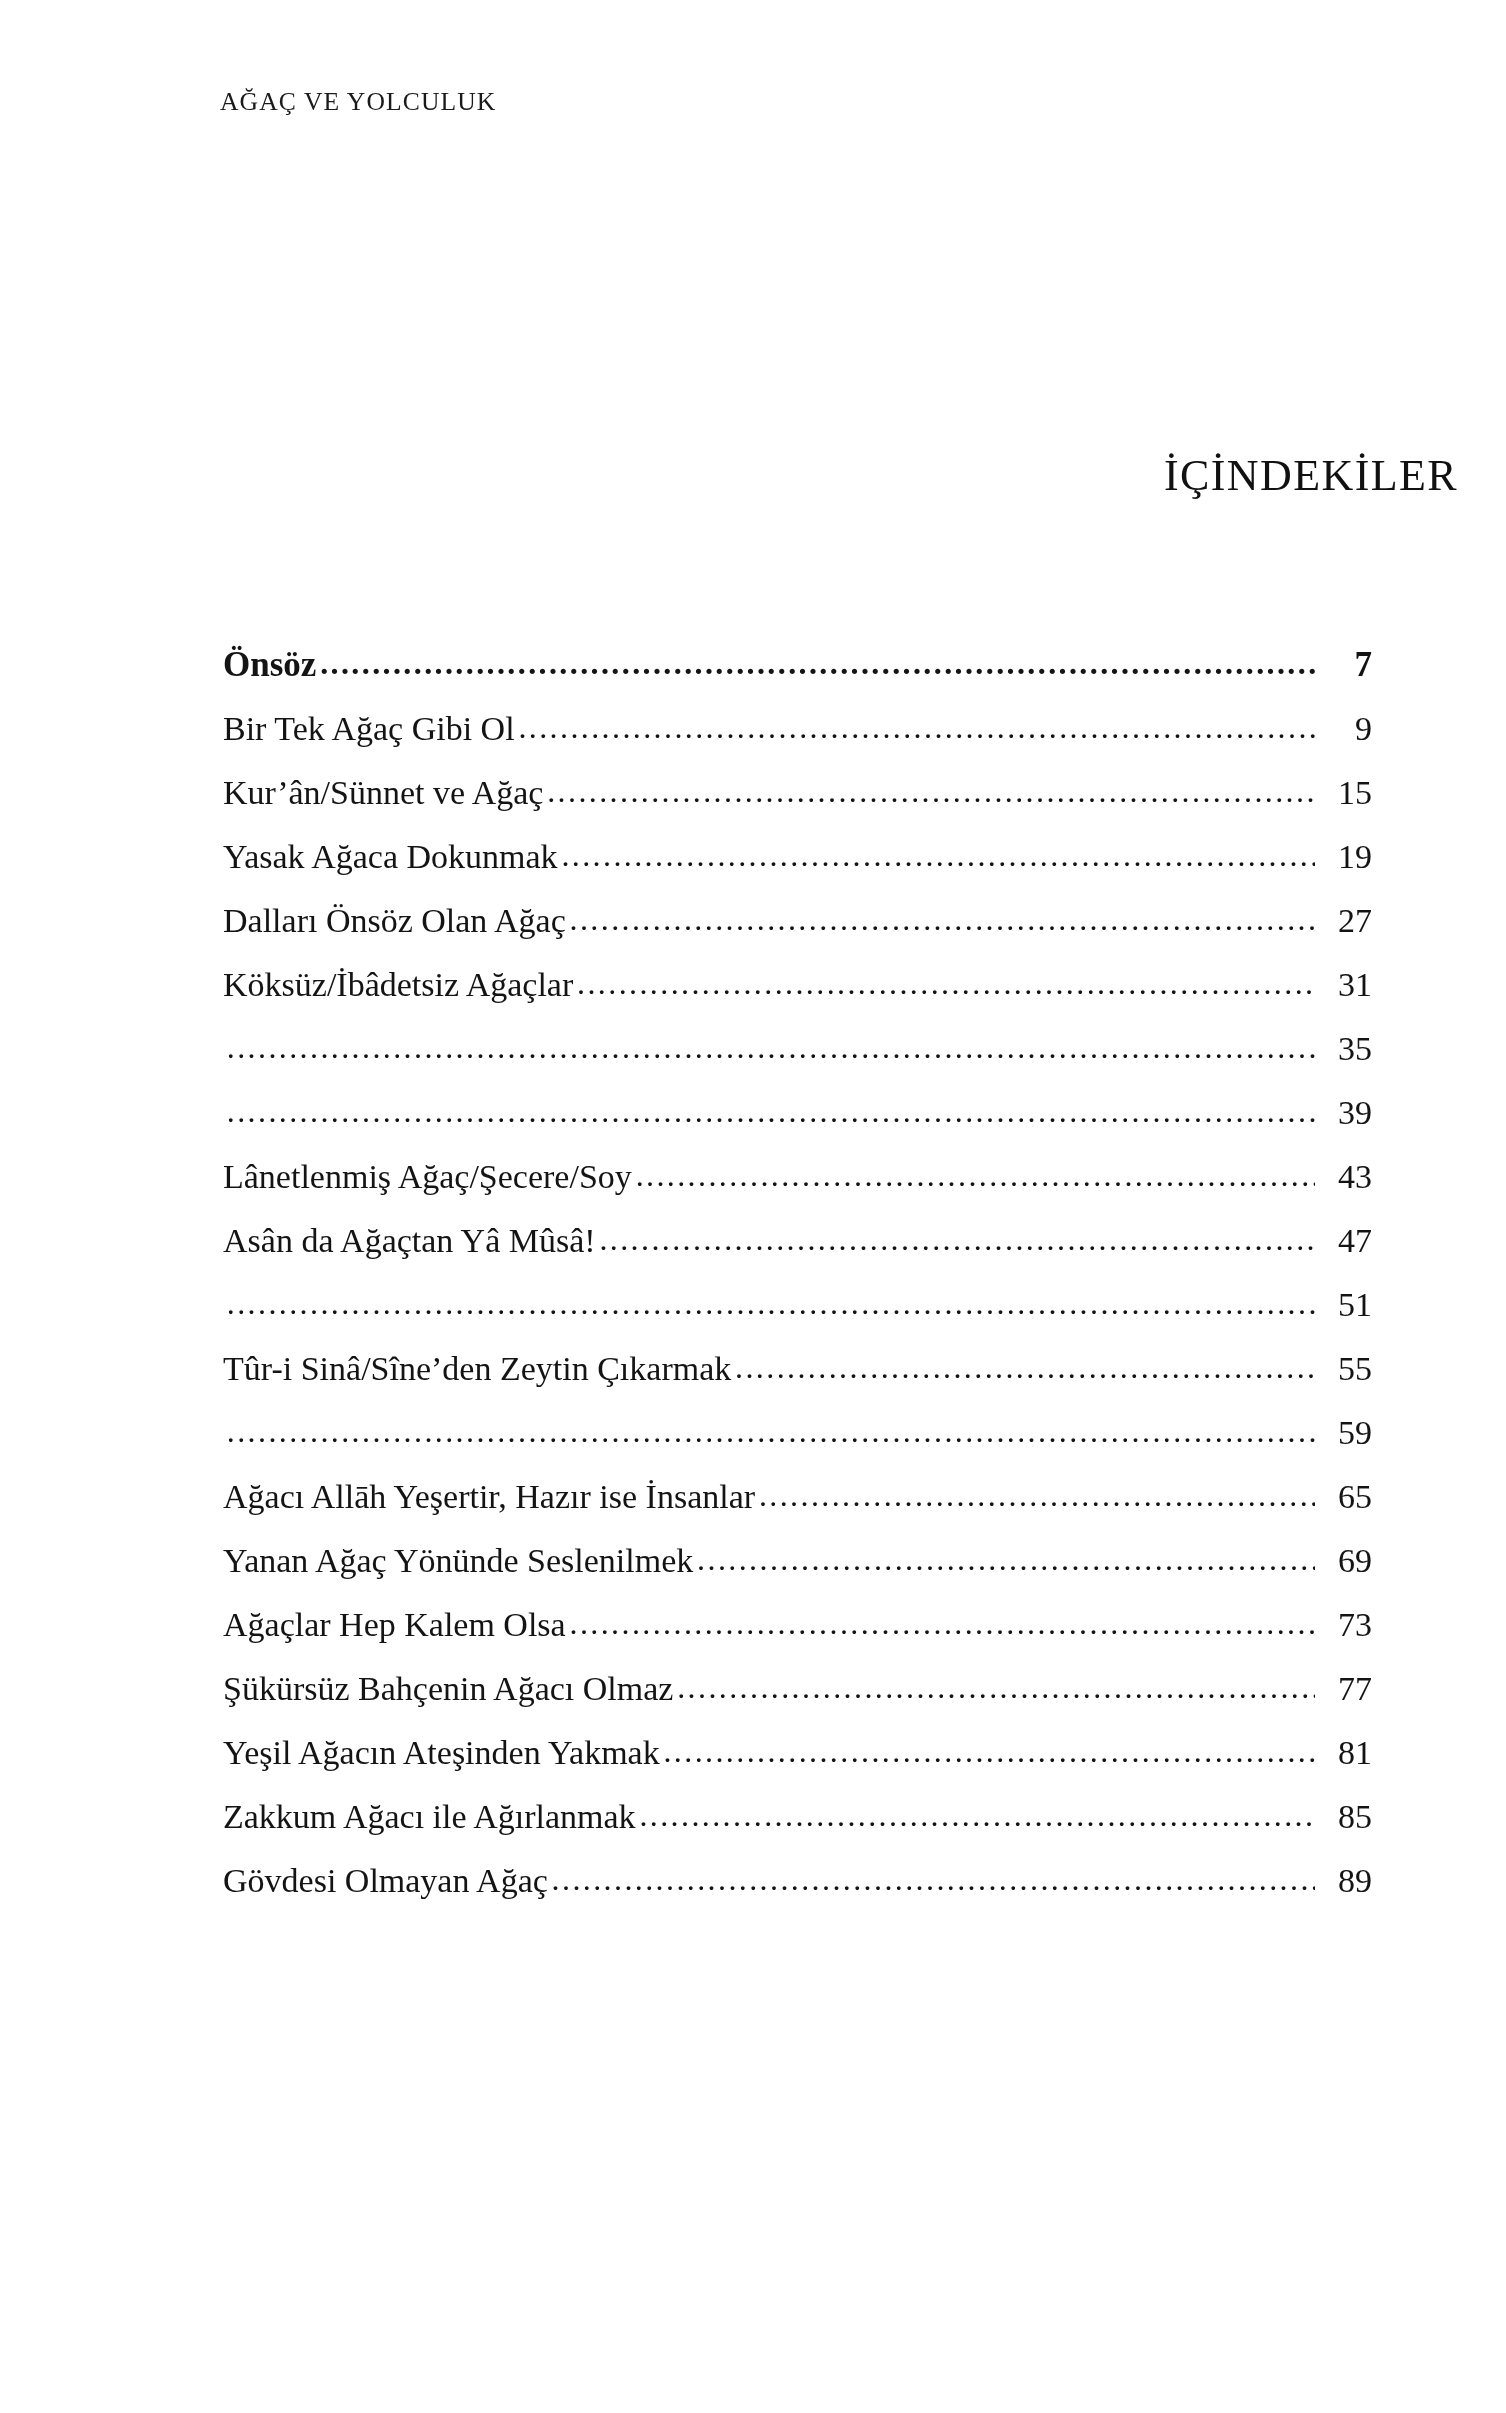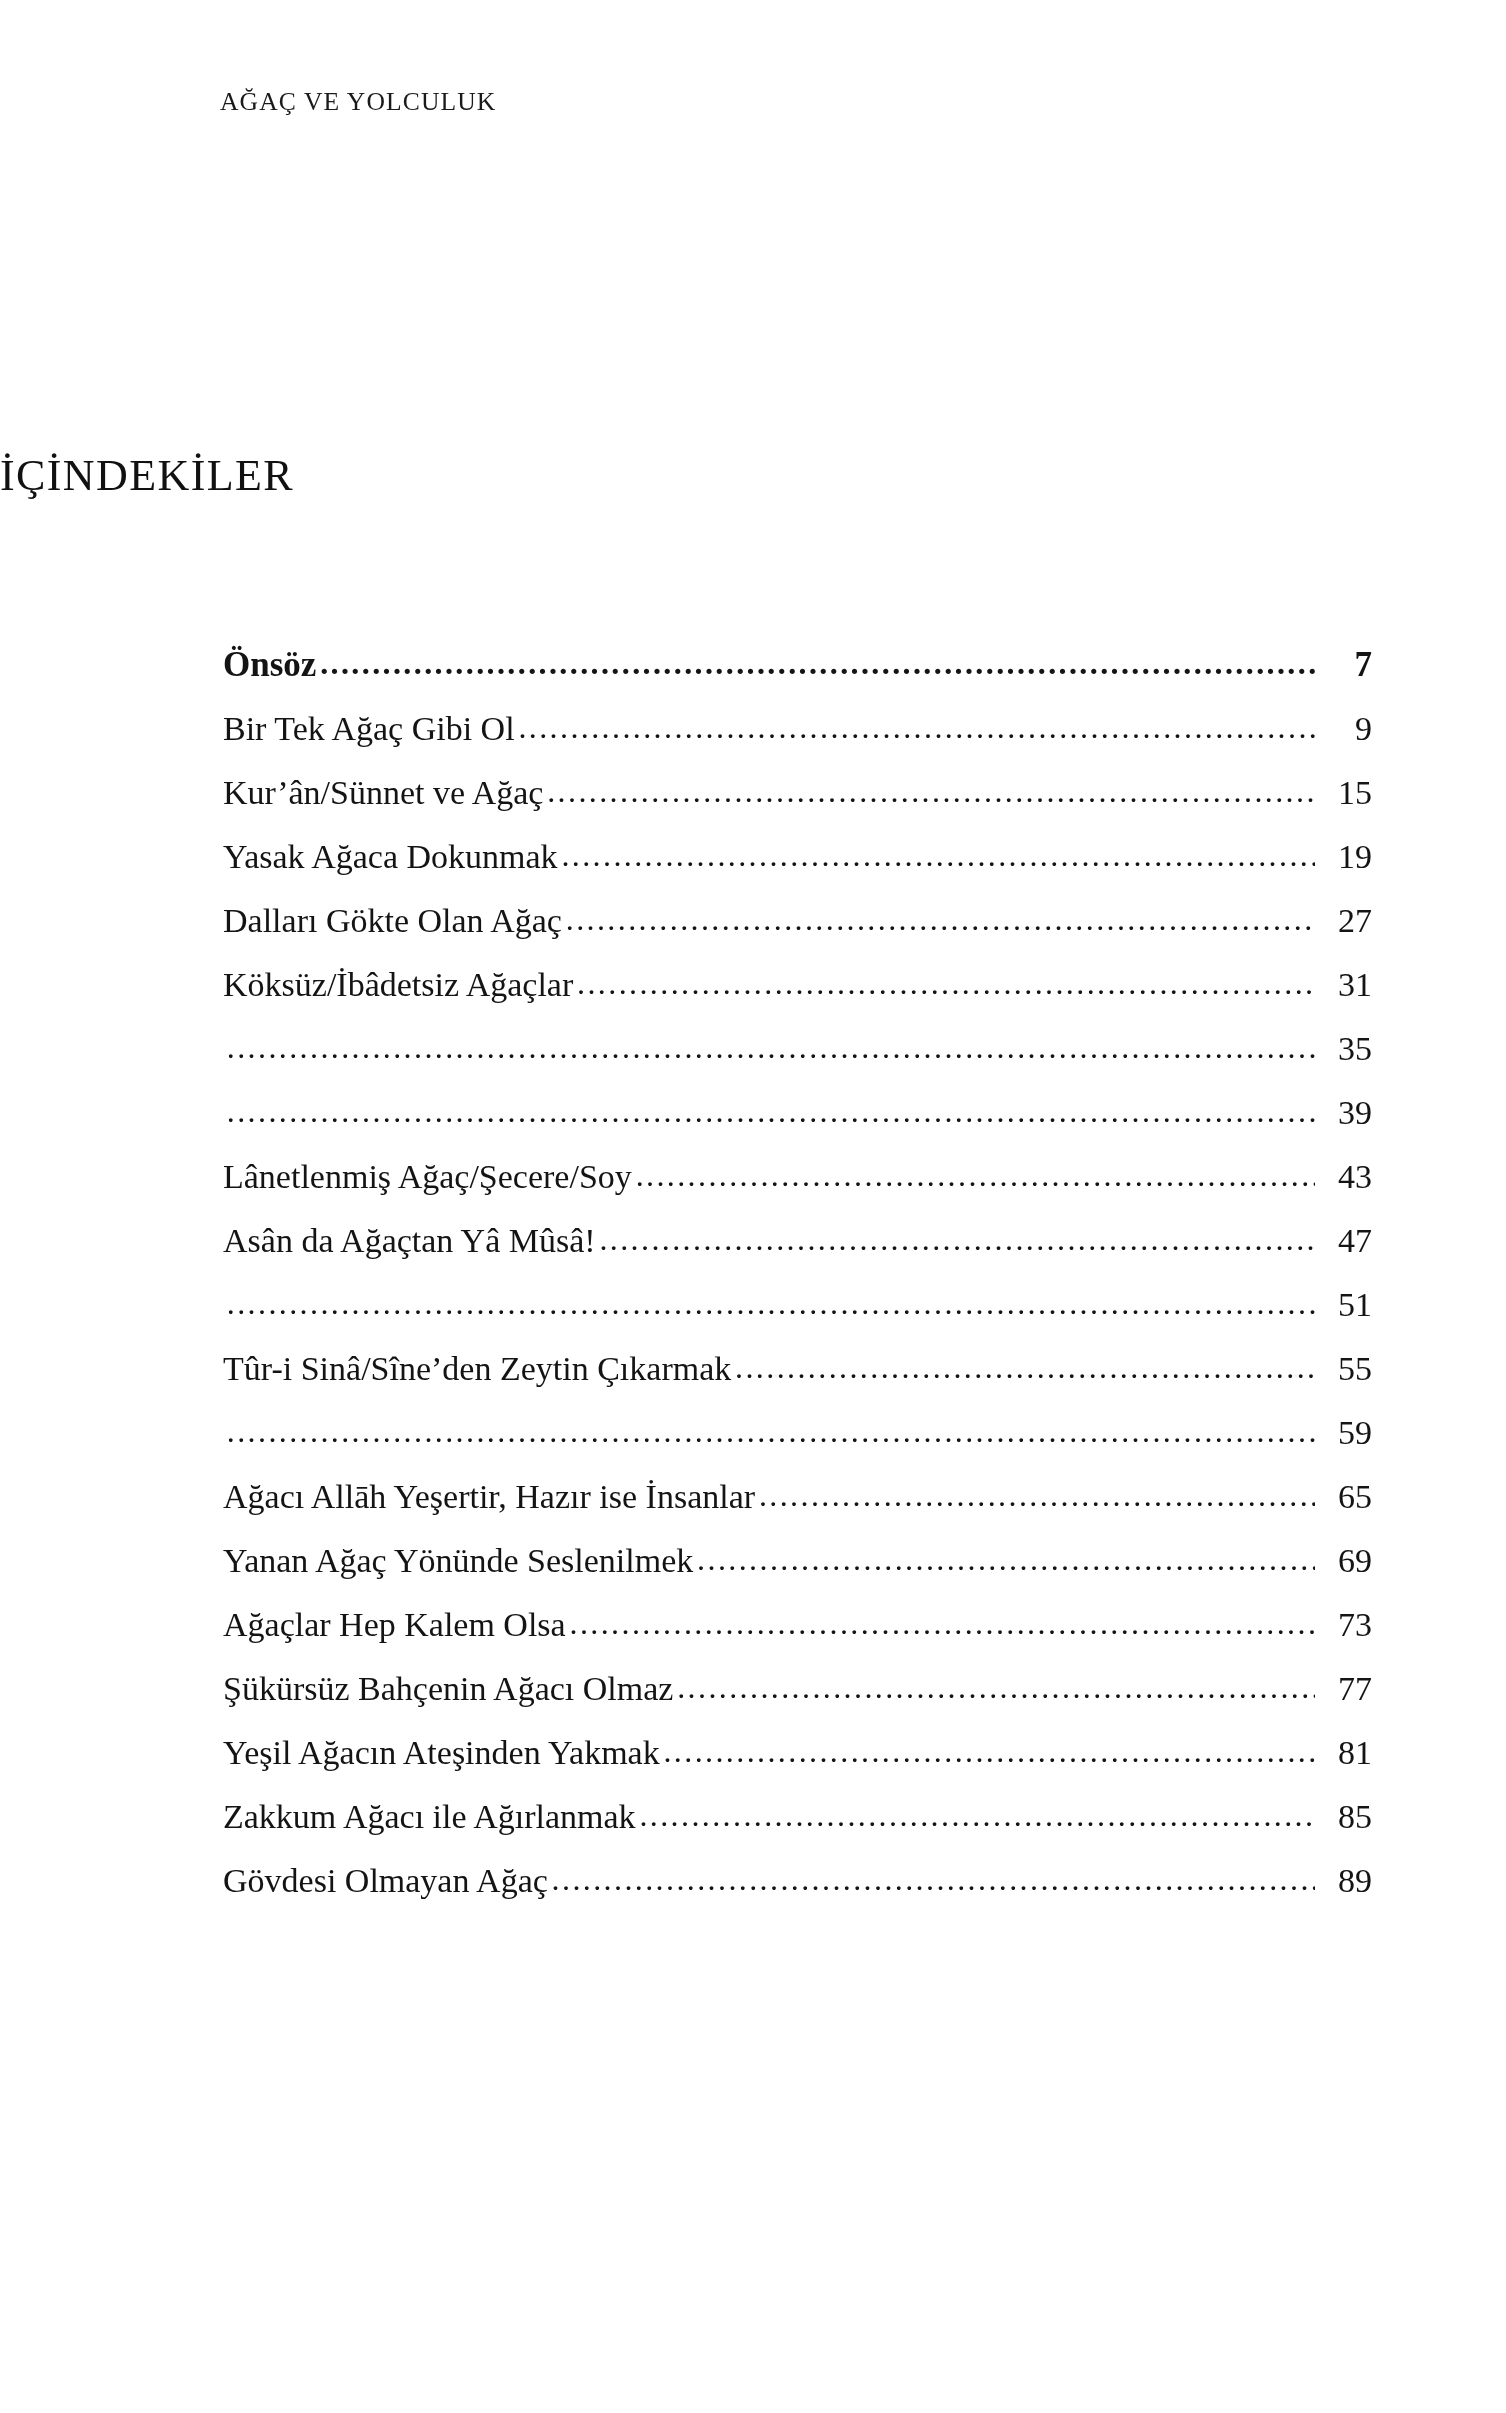--- a/index.html
+++ b/index.html
@@ -29,21 +29,21 @@
     font-size: 25.6px;
     letter-spacing: 1.1px;
     color: #1a1a1a;
     white-space: nowrap;
   }
   .toc-title {
     position: absolute;
     top: 450px;
     left: 0;
     width: 1458px;
-    text-align: left;
+    text-align: right;
     font-family: "Liberation Serif", serif;
     font-size: 44px;
     letter-spacing: 1.4px;
     color: #111111;
   }
   .toc-list {
     position: absolute;
     top: 615px;
     left: 223px;
     width: 1149px;
@@ -107,21 +107,21 @@
         <span class="toc-label">Kur’ân/Sünnet ve Ağaç</span>
         <span class="toc-dots">........................................................................................................................</span>
         <span class="toc-page">15</span>
       </div>
       <div class="toc-row">
         <span class="toc-label">Yasak Ağaca Dokunmak</span>
         <span class="toc-dots">........................................................................................................................</span>
         <span class="toc-page">19</span>
       </div>
       <div class="toc-row">
-        <span class="toc-label">Dalları Gökte Olan Ağaç</span>
+        <span class="toc-label">Dalları Önsöz Olan Ağaç</span>
         <span class="toc-dots">........................................................................................................................</span>
         <span class="toc-page">27</span>
       </div>
       <div class="toc-row">
         <span class="toc-label">Köksüz/İbâdetsiz Ağaçlar</span>
         <span class="toc-dots">........................................................................................................................</span>
         <span class="toc-page">31</span>
       </div>
       <div class="toc-row">
         <span class="toc-dots">........................................................................................................................</span>

